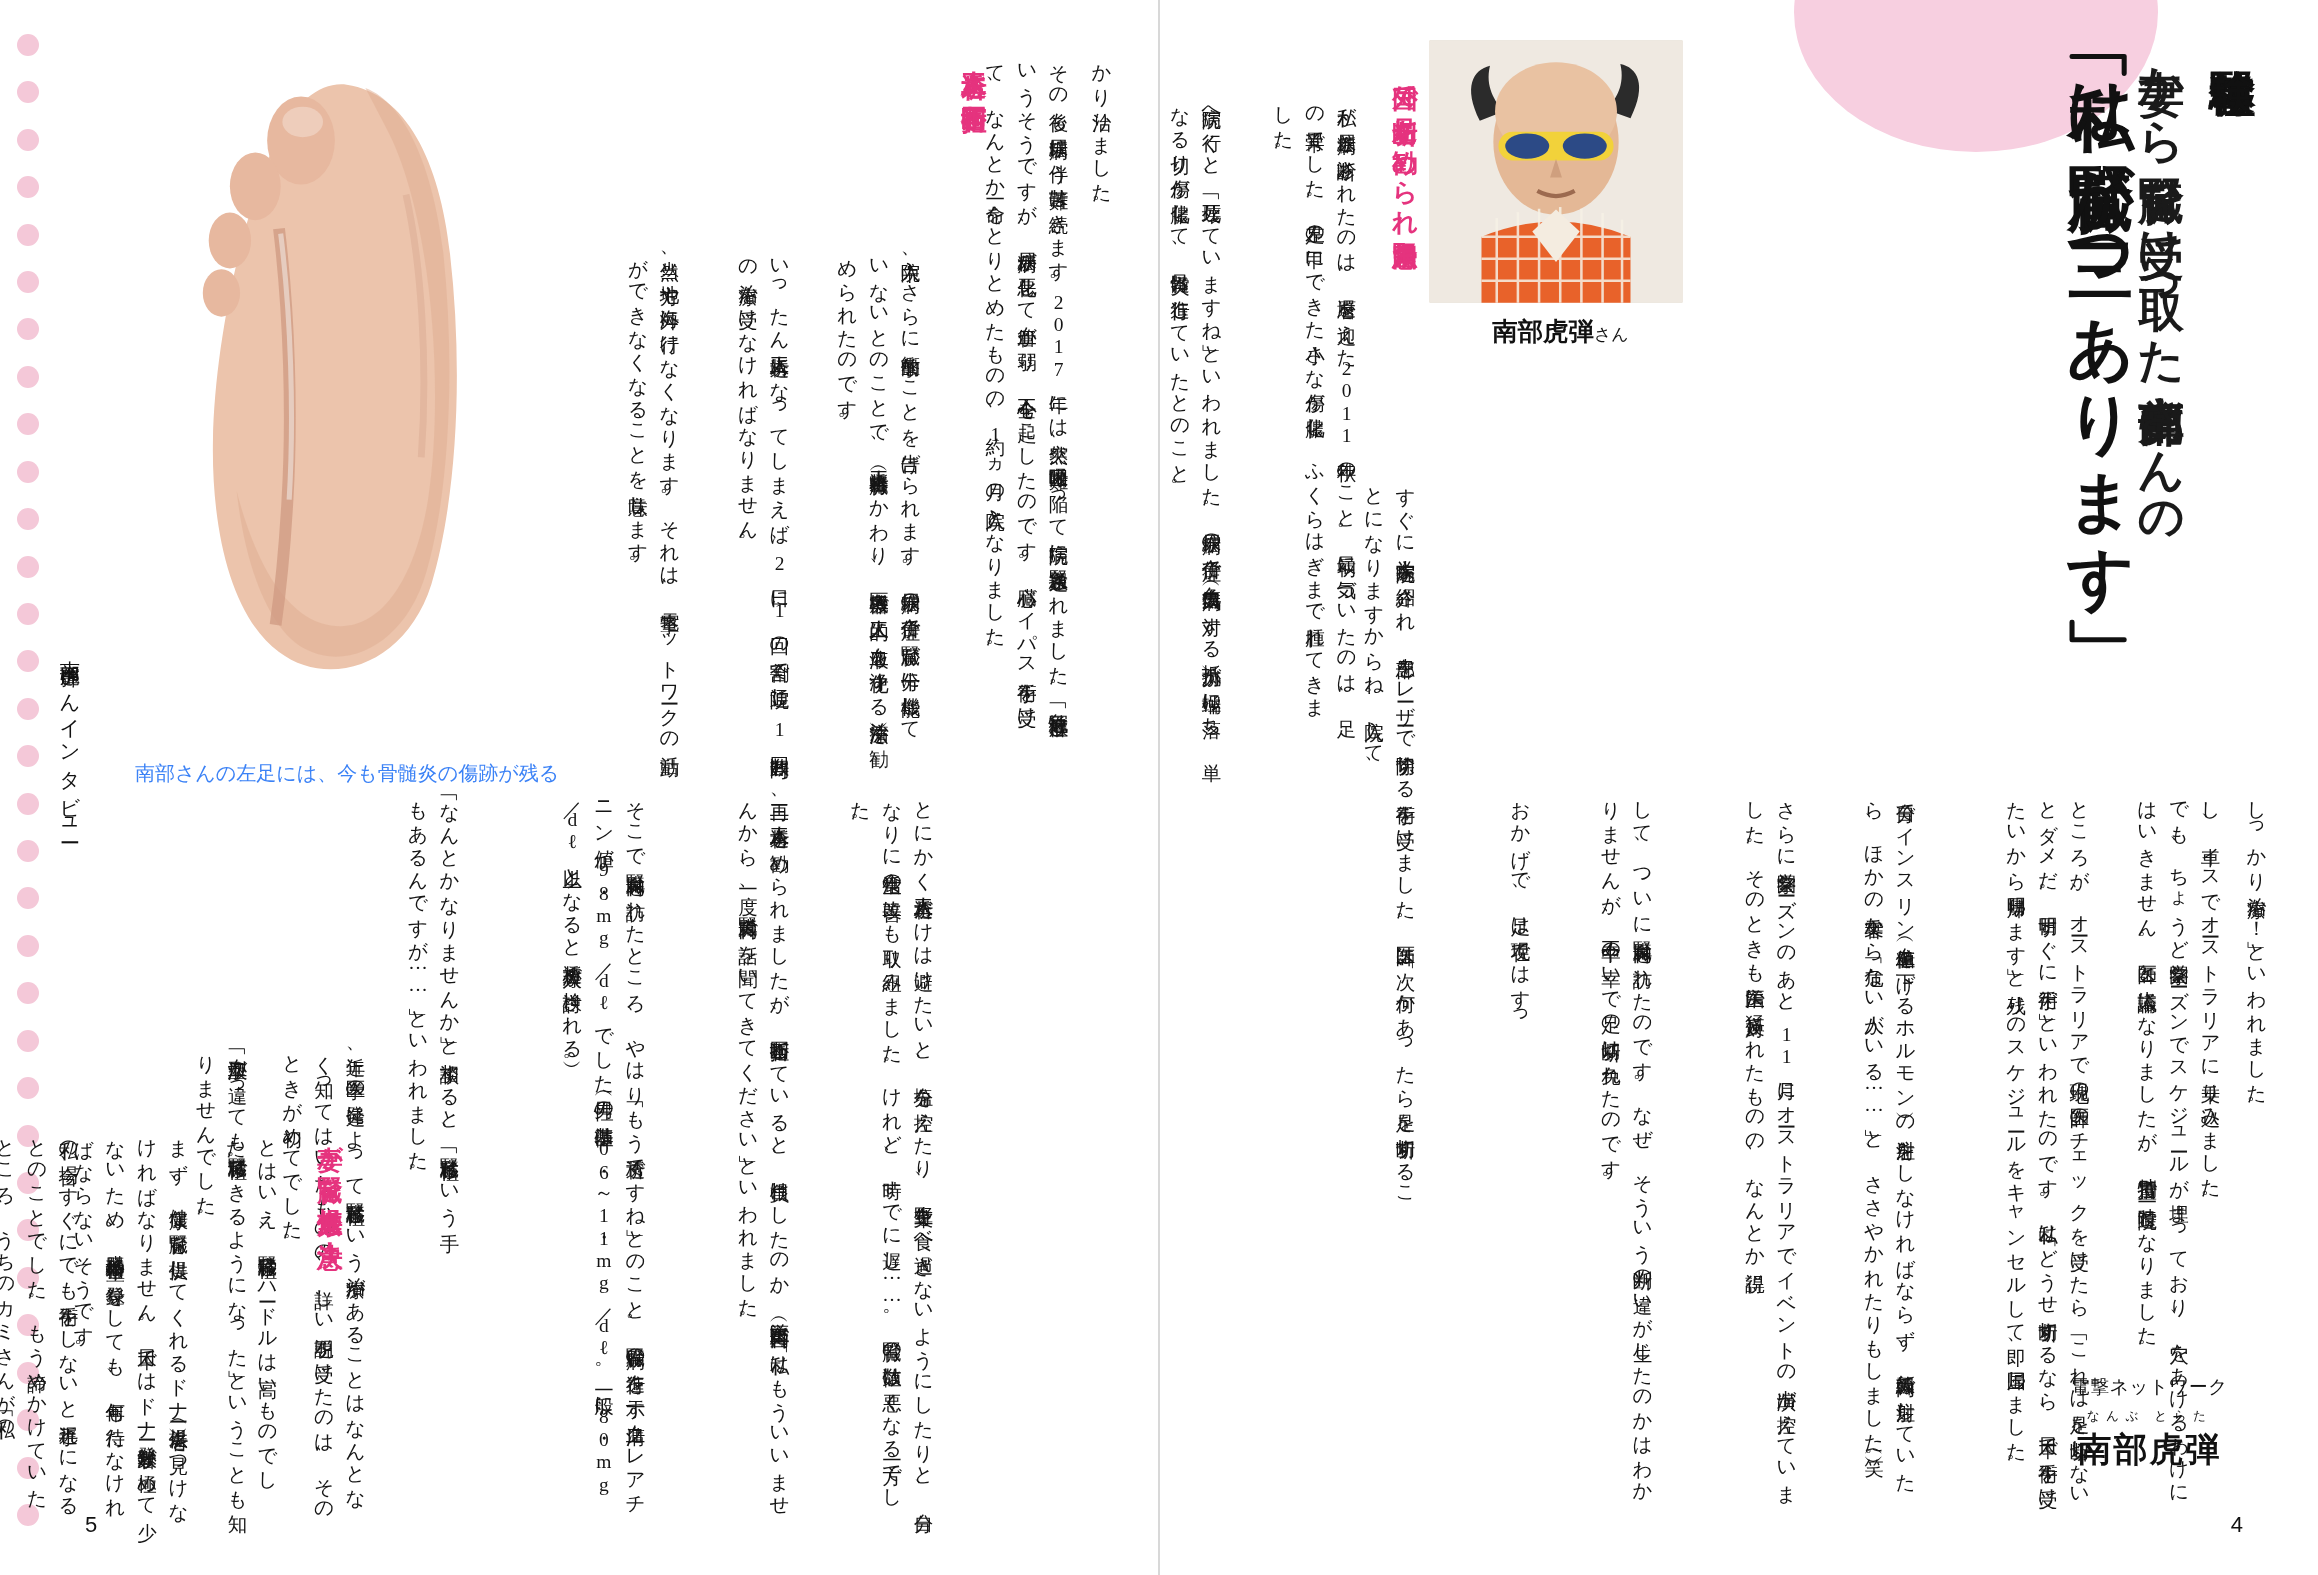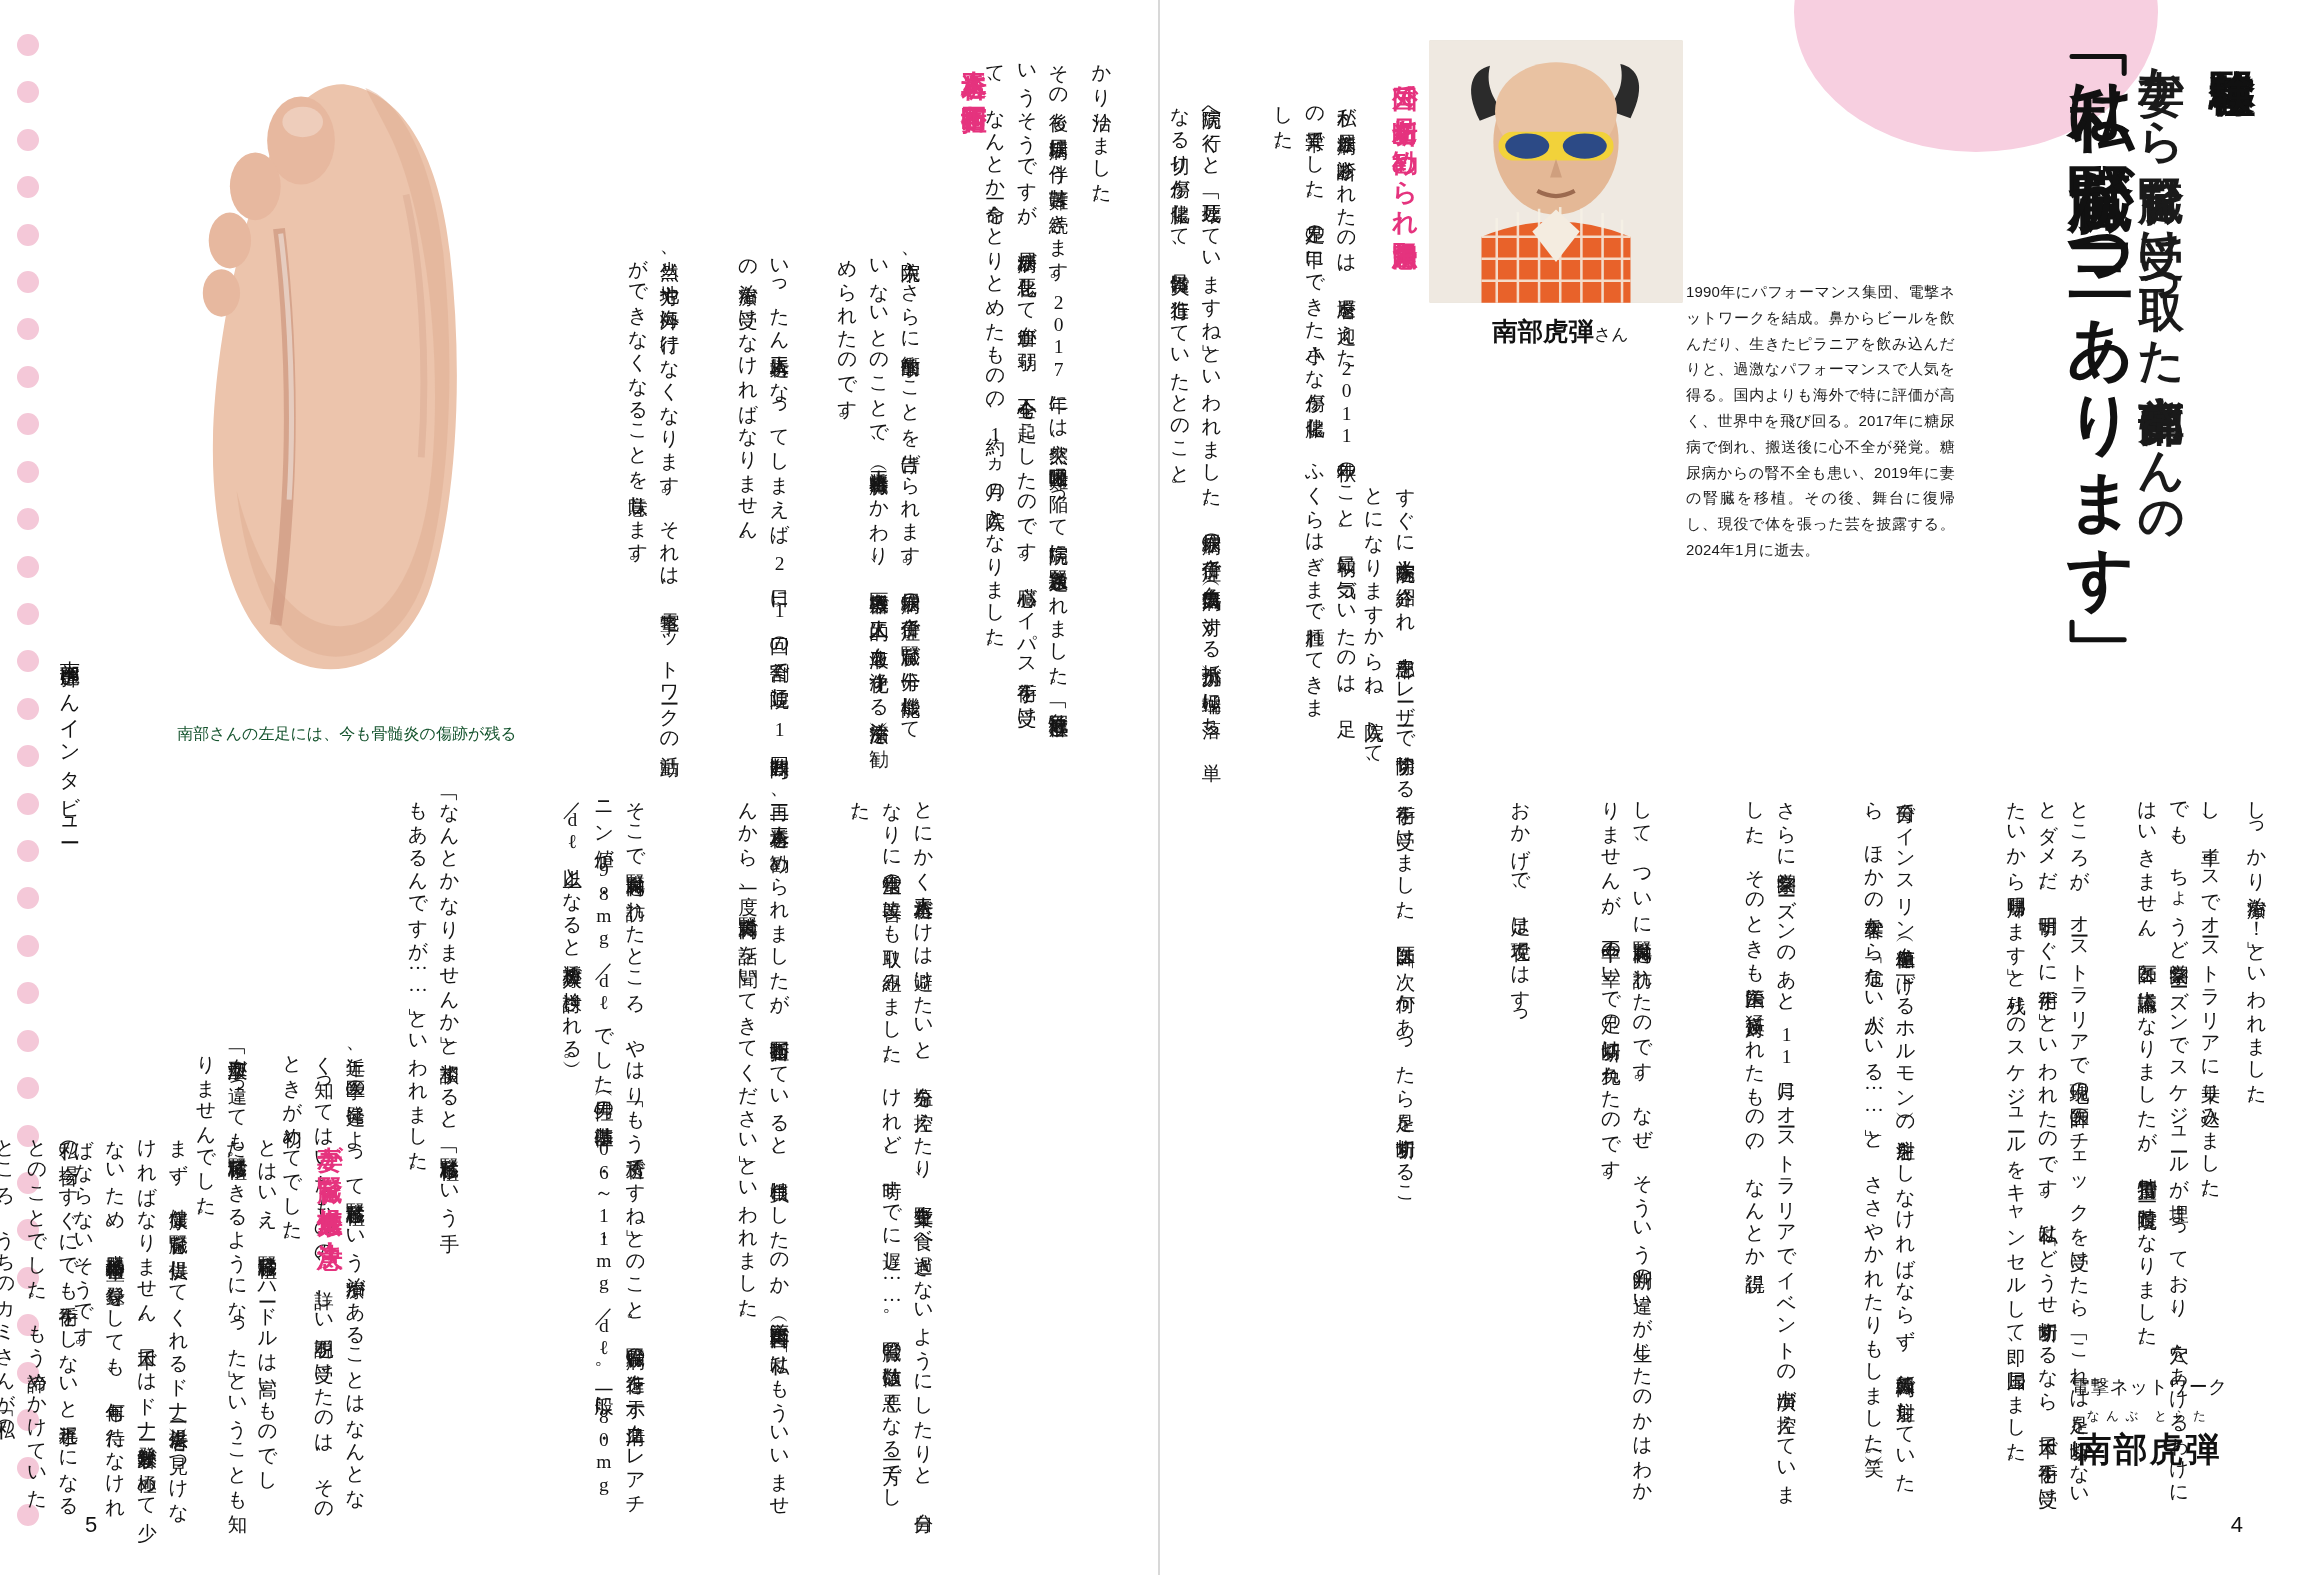--- a/index.html
+++ b/index.html
@@ -72,21 +72,21 @@
   #sig-name{font-size:34px;font-weight:bold;color:#111;letter-spacing:.06em;margin-top:1.7px;}
 
   
   .pageno{position:absolute;bottom:37px;font-size:22px;color:#111;
      font-family:"Liberation Sans","DejaVu Sans",sans-serif;}
   #pn-right{right:76px;}
   #pn-left{left:85px;}
 
   
   #photo-box{position:absolute;left:152px;top:59px;width:381px;height:644px;overflow:hidden;}
-  #caption-photo{position:absolute;left:127px;top:724px;width:440px;font-size:16px;color:#14532d;
+  #caption-photo{position:absolute;left:127px;top:760px;width:440px;font-size:20px;color:#3b82f6;
      text-align:center;font-family:"Liberation Sans","DejaVu Sans",sans-serif;}
 
   
   #side-label{position:absolute;left:53px;top:644px;}
   #side-label .v{font-size:20.3px;letter-spacing:.12em;color:#111;}
 
   
   .foot-img{width:100%;height:100%;}
 </style>
 </head>
@@ -136,21 +136,20 @@
             <line x1="62" y1="284" x2="238" y2="284"></line>
           </g>
           <path d="M150 200 L122 226 L150 262 L178 226 Z" fill="#f4ece0"></path>
         </svg>
       </div>
       <div id="portrait-name">
         <span>南部虎弾</span><span class="suffix">さん</span>
       </div>
     </div>
 
-    <div id="bio">1990年にパフォーマンス集団、電撃ネットワークを結成。鼻からビールを飲んだり、生きたピラニアを飲み込んだりと、過激なパフォーマンスで人気を得る。国内よりも海外で特に評価が高く、世界中を飛び回る。2017年に糖尿病で倒れ、搬送後に心不全が発覚。糖尿病からの腎不全も患い、2019年に妻の腎臓を移植。その後、舞台に復帰し、現役で体を張った芸を披露する。2024年1月に逝去。</div>
 
     <div class="col" style="right:47px;top:788px;height:457px;">
       <div class="v">しっかり治療を！」といわれました。</div>
     </div>
     <div class="col" style="right:93px;top:788px;height:728px;">
       <div class="v" style="white-space:pre-line;">し、車イスでオーストラリアに乗り込みました。
 でも、ちょうど学園祭シーズンでスケジュールが埋まっており、穴をあけるわけにはいきません。医師と大議論になりましたが、特別措置で一時退院となりました。</div>
     </div>
     <div class="col" style="right:224px;top:788px;height:728px;">
       <div class="v" style="white-space:pre-line;">ところが、オーストラリアで現地の医師のチェックを受けたら、「これは足を切断しないとダメだ。明日すぐに手術だ」といわれたのです。私は「どうせ切断するなら、日本で手術を受けたいから明日帰ります」と残りのスケジュールをキャンセルして即、帰国しました。</div>

